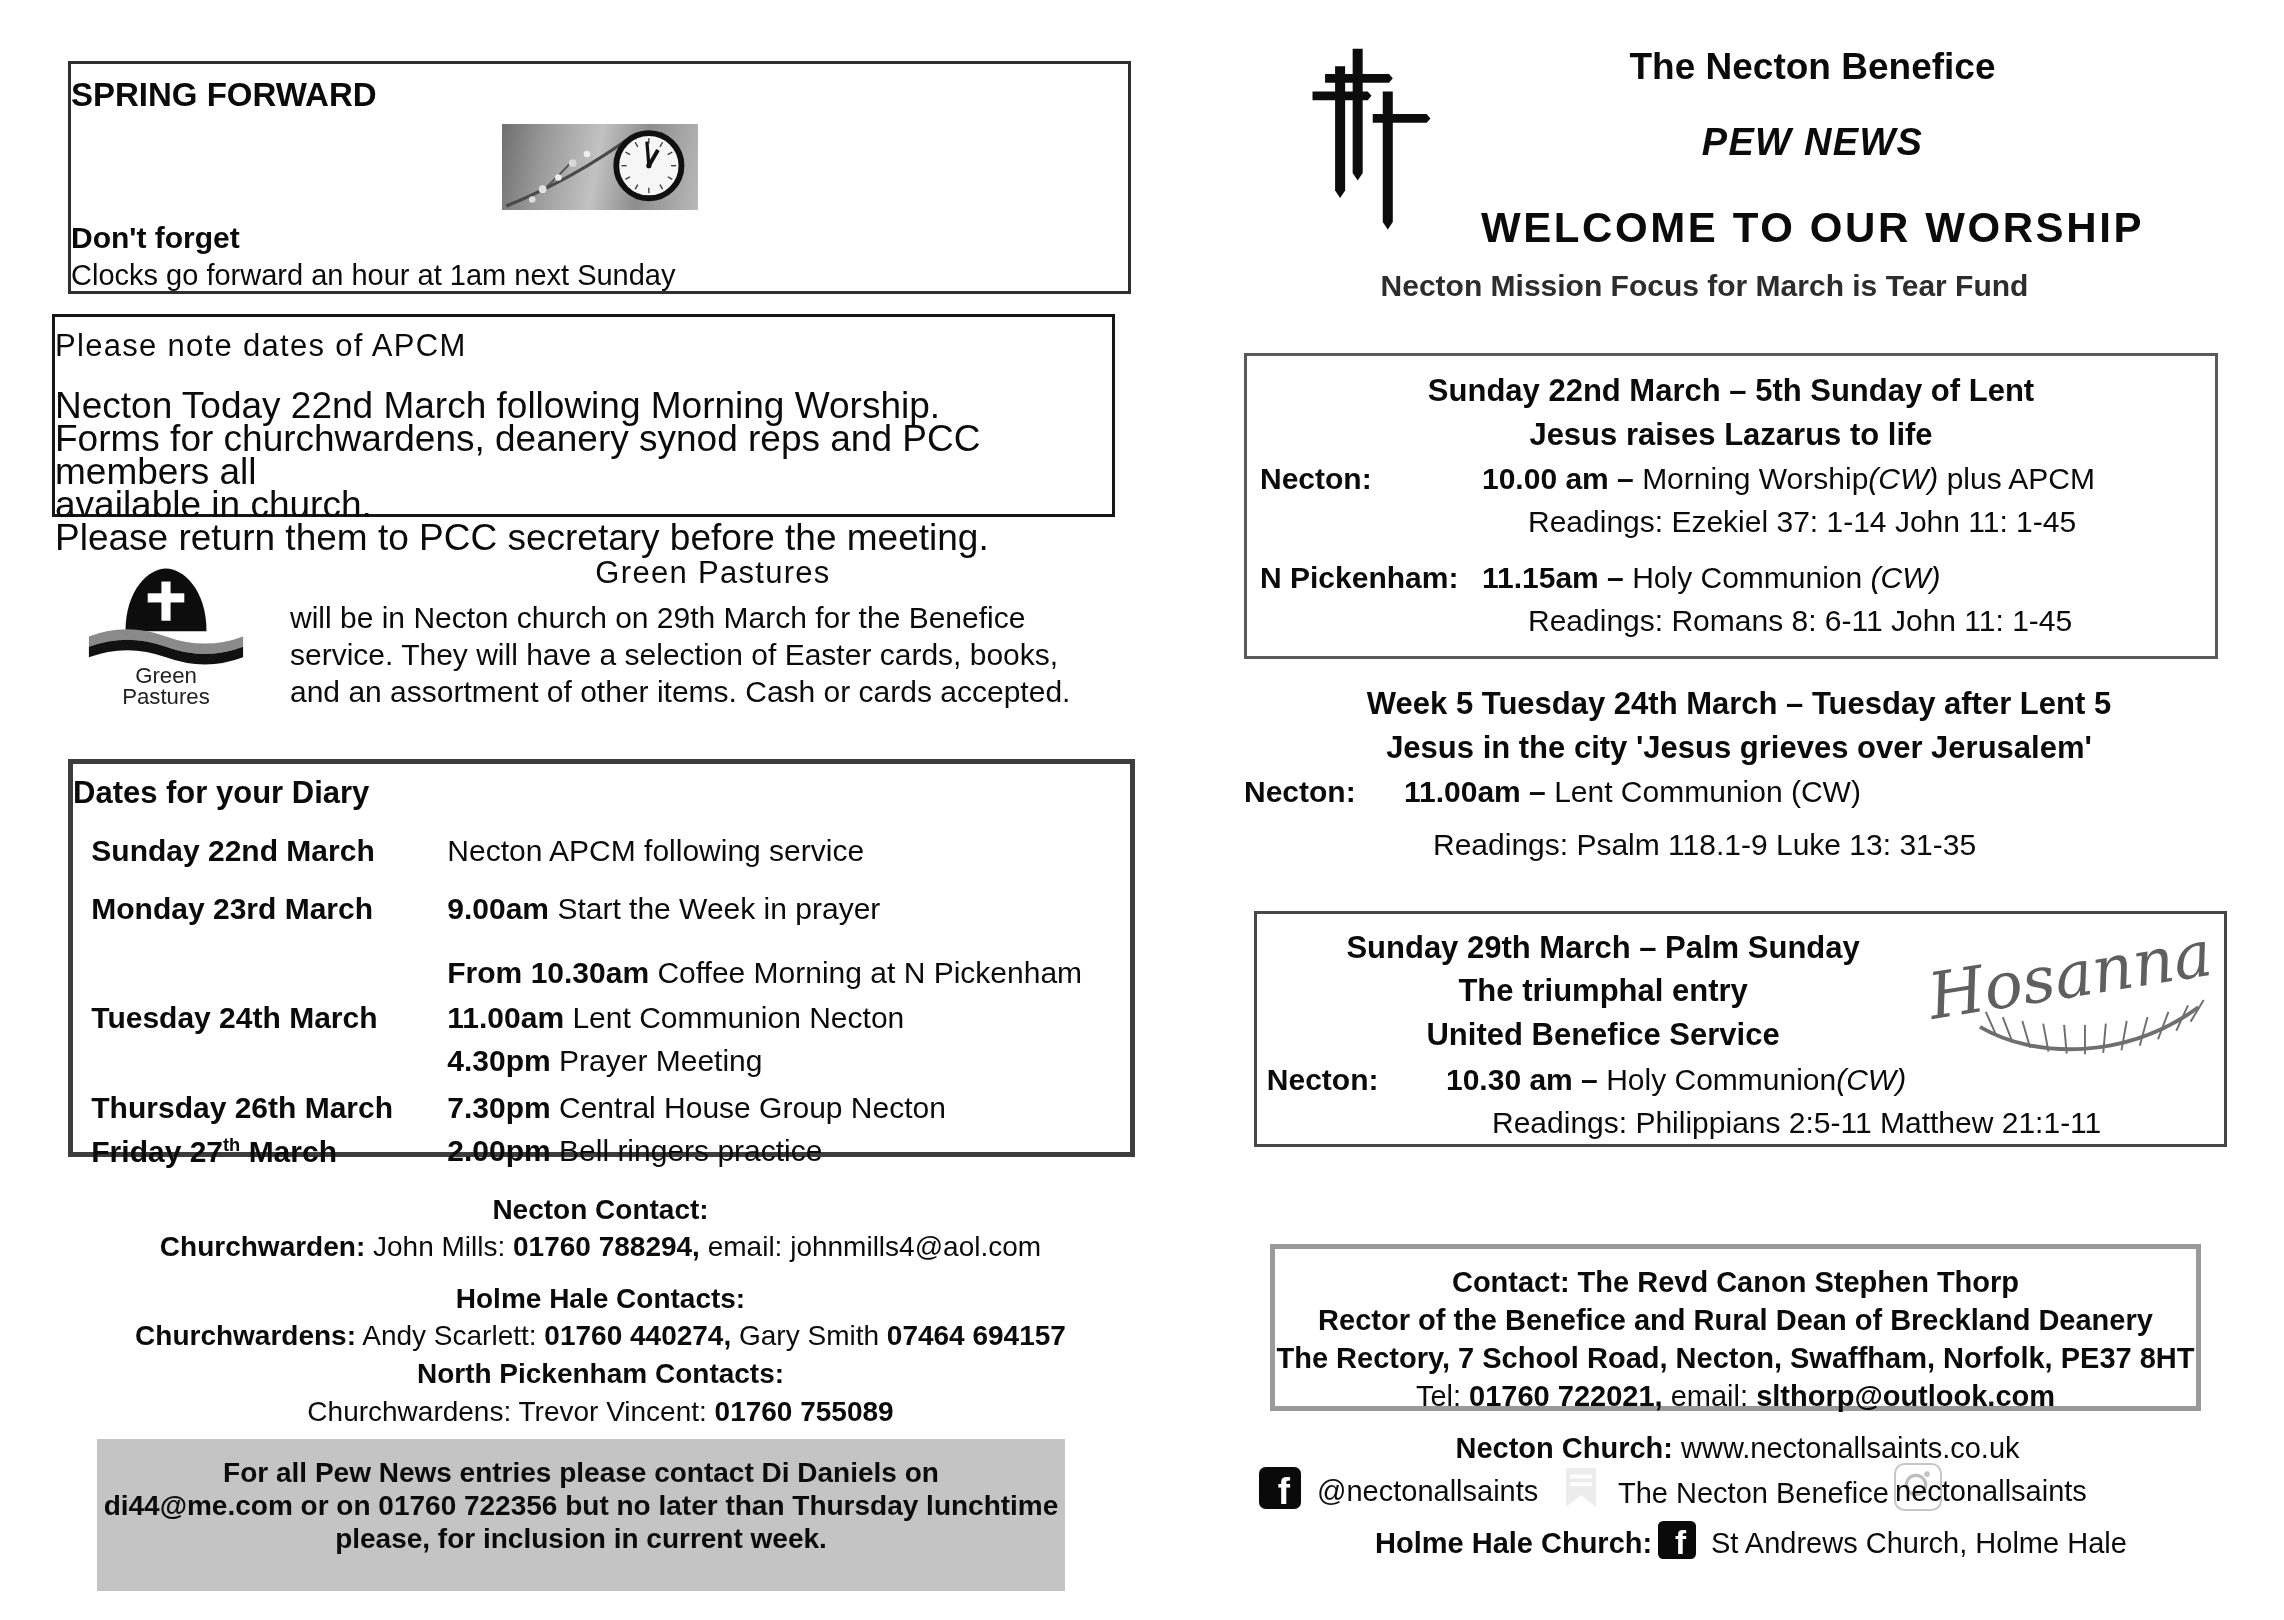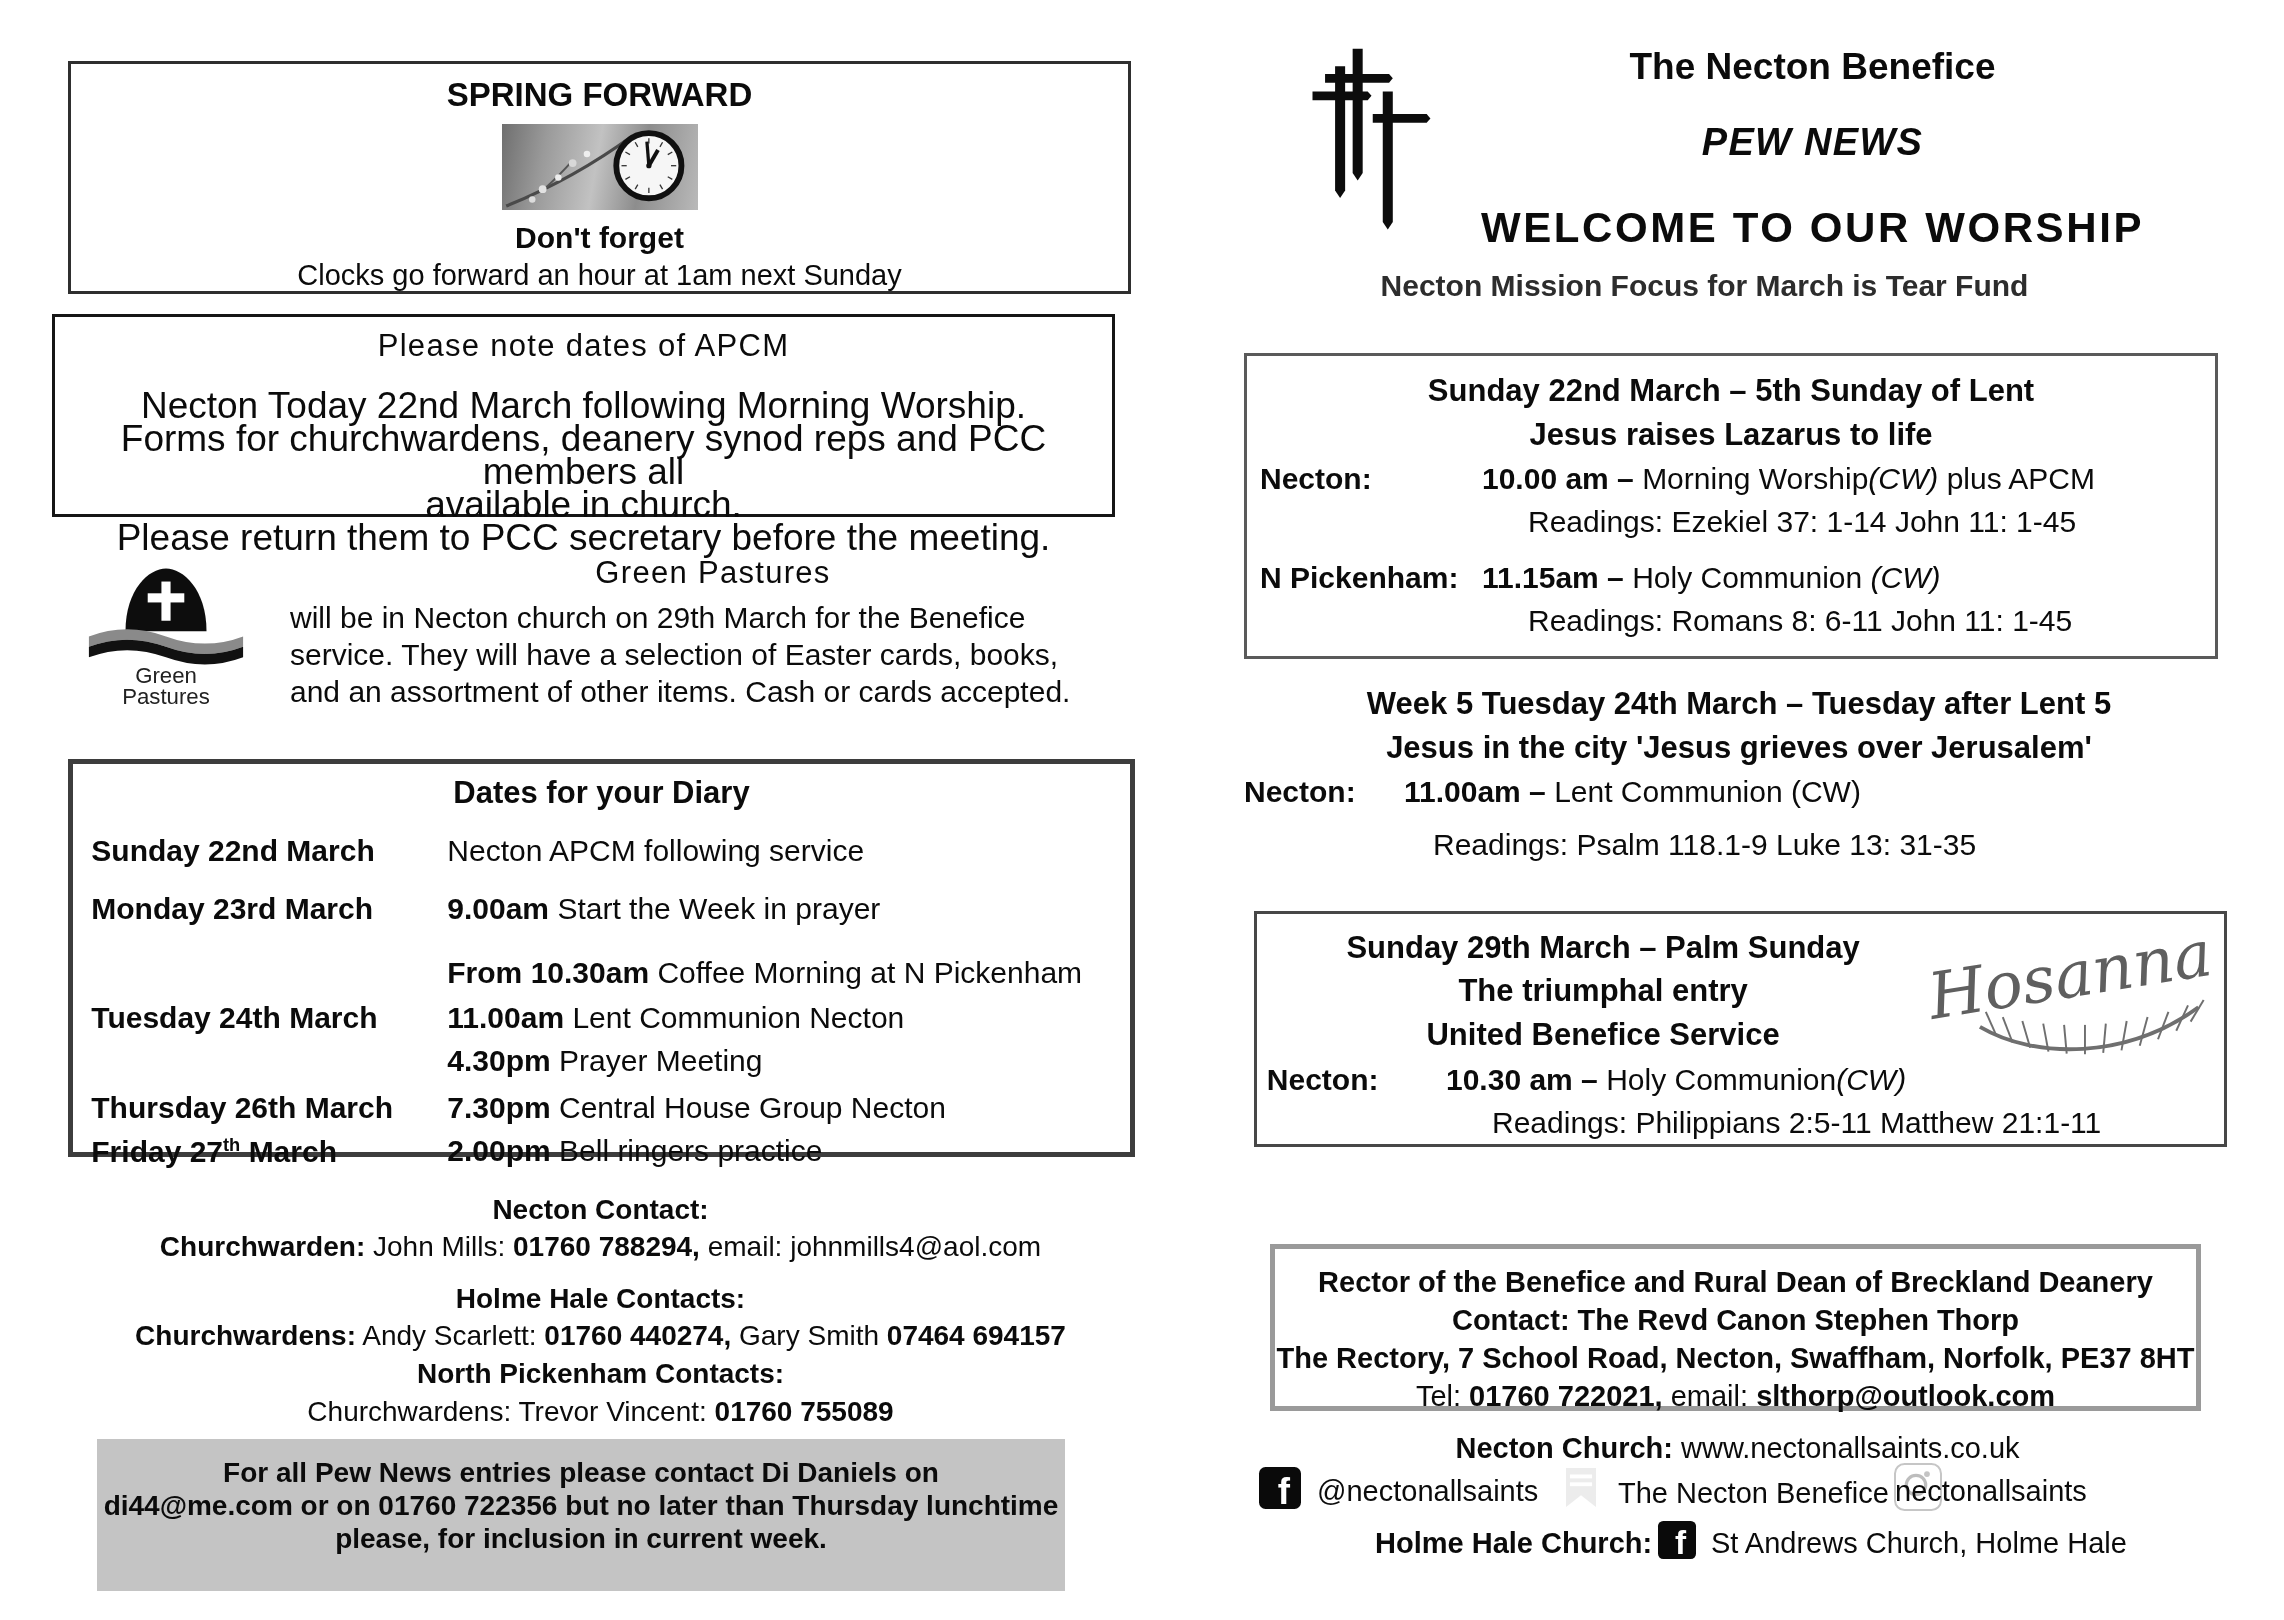--- a/index.html
+++ b/index.html
@@ -1,21 +1,21 @@
 <!DOCTYPE html>
 <html style="font-size:10.5px"><head>
 <meta charset="utf-8">
 <style>
   html,body{margin:0;padding:0;}
   body{
     width:2284px;height:1620px;position:relative;background:#ffffff;
     font-family:"Liberation Sans", sans-serif;color:#0b0b0b;overflow:hidden;
   }
   .abs{position:absolute;}
-  .center{text-align:center;}
+  .center{text-align:left;}
   .b{font-weight:bold;}
   .i{font-style:italic;}
 
   
   #spring-box{left:68px;top:61px;width:1057px;height:227px;border:3.3px solid #2f2f2f;}
   #spring-box .title{margin-top:11.8px;font-size:33px;font-weight:bold;}
   #clock-photo{width:196px;height:86px;margin:10.5px auto 0;position:relative;
     background:linear-gradient(100deg,#6f6f6f 0%,#9a9a9a 22%,#c2c2c2 48%,#8d8d8d 70%,#b9b9b9 100%);}
   #spring-box .dont{margin-top:10.5px;font-size:30px;font-weight:bold;}
   #spring-box .line{margin-top:3.9px;font-size:29px;}
@@ -290,22 +290,22 @@
           <path d="M368,184 L384,142" stroke-width="3"></path>
         <path d="M396,171 L414,132" stroke-width="3"></path>
           <path d="M418,157 L438,124" stroke-width="3"></path>
       </g>
     </svg>
   </div>
 </div>
 
 <div class="abs" id="contact-box">
   <div class="inner">
+    <div>Contact: The Revd Canon Stephen Thorp</div>
     <div>Rector of the Benefice and Rural Dean of Breckland Deanery</div>
-    <div>Contact: The Revd Canon Stephen Thorp</div>
     <div>The Rectory, 7 School Road, Necton, Swaffham, Norfolk, PE37 8HT</div>
     <div><span class="reg">Tel: </span><span>01760 722021,</span><span class="reg"> email: </span><span>slthorp@outlook.com</span></div>
   </div>
 </div>
 
 <div class="abs" id="web-line">
   <span class="b">Necton Church:</span><span> www.nectonallsaints.co.uk</span>
 </div>
 
 <div class="abs fb-icon" id="fb1">

